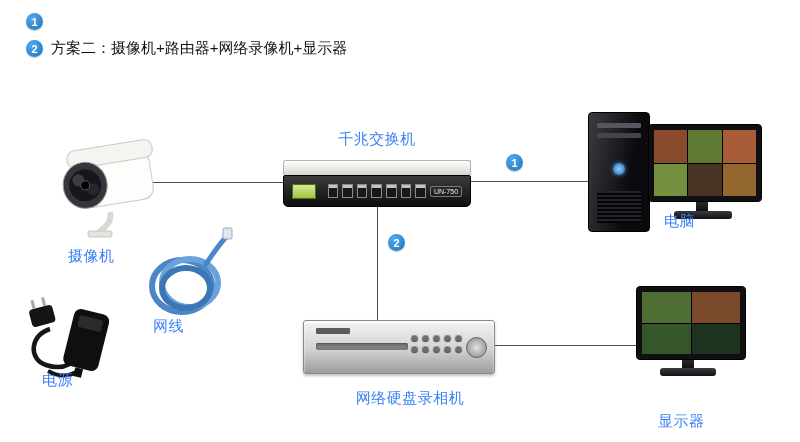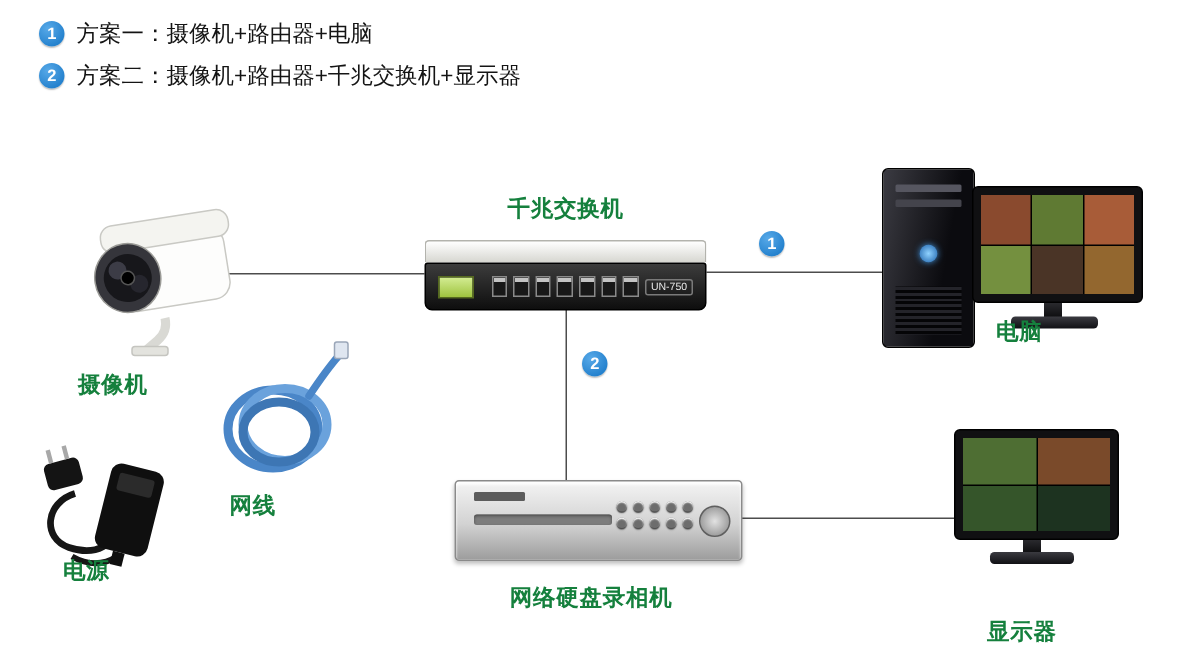--- a/index.html
+++ b/index.html
@@ -1,20 +1,20 @@
 <!DOCTYPE html>
 <html style="--accent: #1273c4;"><head>
 <meta charset="utf-8">
 <style>
   html,body{margin:0;padding:0;background:#ffffff;}
   .stage{position:relative;width:800px;height:442px;background:#fff;
          font-family:"Liberation Sans","DejaVu Sans",sans-serif;overflow:hidden;}
 
   
-  .label{position:absolute;font-size:15px;color:#15803d;letter-spacing:.5px;font-weight:bold;}
+  .label{position:absolute;font-size:15px;color:#3b82f6;letter-spacing:.5px;}
   .centered{text-align:center;}
 
   
   .legend{position:absolute;left:26px;top:13px;display:flex;flex-direction:column;gap:9px;}
   .legend-row{display:flex;align-items:center;gap:8px;}
   .badge{width:17px;height:17px;border-radius:50%;color:#fff;font-size:11px;font-weight:bold;
          display:flex;align-items:center;justify-content:center;flex:0 0 auto;
          background:radial-gradient(circle at 35% 30%, #57a9e8, var(--accent,#1273c4));
          box-shadow:0 1px 1px rgba(0,0,0,.25);}
   .legend-text{font-size:15px;color:#141414;}
@@ -76,25 +76,24 @@
   .gfx{position:absolute;}
 </style>
 </head>
 <body>
 
 <div class="stage">
 
   <div class="legend">
     <div class="legend-row">
       <span class="badge">1</span>
-      <span class="legend-text">方案一：摄像机+路由器+电脑</span>
     </div>
     <div class="legend-row">
       <span class="badge">2</span>
-      <span class="legend-text">方案二：摄像机+路由器+千兆交换机+显示器</span>
+      <span class="legend-text">方案二：摄像机+路由器+网络录像机+显示器</span>
     </div>
   </div>
 
   <div class="conn" style="left:150px;top:182px;width:133px;height:1px;"></div>
   <div class="conn" style="left:471px;top:181px;width:117px;height:1px;"></div>
   <div class="conn" style="left:377px;top:206px;width:1px;height:114px;"></div>
   <div class="conn" style="left:493px;top:345px;width:143px;height:1px;"></div>
 
   <span class="badge badge-float" style="left:506px;top:154px;">1</span>
   <span class="badge badge-float" style="left:388px;top:234px;">2</span>
@@ -105,32 +104,32 @@
       <rect x="23" y="19" width="86" height="18" rx="8" fill="#f4f4f0" stroke="#c9c9c4"></rect>
       <ellipse cx="37" cy="55" rx="22" ry="23" fill="#35353b" stroke="#9a9a96"></ellipse>
       <circle cx="37" cy="55" r="16" fill="#17171b"></circle>
       <circle cx="31" cy="49" r="6" fill="#3c3c46"></circle>
       <circle cx="44" cy="60" r="6" fill="#26262e"></circle>
       <circle cx="37" cy="55" r="4.5" fill="#000" stroke="#555"></circle>
     </g>
     <path d="M62 84 q2 9 -5 15 l-7 6" fill="none" stroke="#d9d9d4" stroke-width="6"></path>
     <rect x="40" y="103" width="24" height="6" rx="2" fill="#e3e3de" stroke="#c5c5c0"></rect>
   </svg>
-  <div class="label" style="left:52px;top:247px;">摄像机</div>
+  <div class="label" style="left:68px;top:247px;">摄像机</div>
 
   <svg class="gfx" style="left:140px;top:226px;" width="100" height="98" viewBox="0 0 100 98">
     <g fill="none" stroke-linecap="round">
       <ellipse cx="42" cy="60" rx="30" ry="26" stroke="#4a86c8" stroke-width="6"></ellipse>
       <ellipse cx="50" cy="57" rx="28" ry="24" stroke="#6aa2dc" stroke-width="6"></ellipse>
       <ellipse cx="46" cy="62" rx="24" ry="20" stroke="#3d76b4" stroke-width="6"></ellipse>
       <path d="M66 38 Q 78 20 86 11" stroke="#4a86c8" stroke-width="5"></path>
     </g>
     <rect x="83" y="2" width="9" height="11" rx="1.5" fill="#dfe6f0" stroke="#9aa6b8"></rect>
   </svg>
-  <div class="label" style="left:153px;top:328px;">网线</div>
+  <div class="label" style="left:153px;top:317px;">网线</div>
 
   <svg class="gfx" style="left:20px;top:283px;" width="100" height="102" viewBox="0 0 100 102">
     <path d="M30 46 C 10 52, 8 76, 26 82 C 44 88, 58 80, 56 66" fill="none" stroke="#161616" stroke-width="4.5"></path>
     <path d="M28 88 q 16 9 30 0" fill="none" stroke="#161616" stroke-width="4"></path>
     <g transform="rotate(-15 22 32)">
       <rect x="10" y="24" width="24" height="18" rx="4" fill="#141414"></rect>
       <line x1="16" y1="15" x2="16" y2="24" stroke="#a8a8a8" stroke-width="3"></line>
       <line x1="27" y1="15" x2="27" y2="24" stroke="#a8a8a8" stroke-width="3"></line>
     </g>
     <g transform="rotate(14 66 58)">
@@ -187,21 +186,21 @@
       <span class="nvr-btn"></span>
       <span class="nvr-btn"></span>
       <span class="nvr-btn"></span>
       <span class="nvr-btn"></span>
       <span class="nvr-btn"></span>
       <span class="nvr-btn"></span>
       <span class="nvr-btn"></span>
     </div>
     <div class="nvr-dial"></div>
   </div>
-  <div class="label centered" style="left:299px;top:389px;width:190px;">网络硬盘录相机</div>
+  <div class="label centered" style="left:315px;top:389px;width:190px;">网络硬盘录相机</div>
 
   <div class="mon-frame mon-b" style="left:636px;top:286px;width:98px;height:62px;">
     <div class="mon-screen">
       <div class="tb1"></div>
       <div class="tb2"></div>
       <div class="tb3"></div>
       <div class="tb4"></div>
     </div>
   </div>
   <div class="mon-neck" style="left:682px;top:360px;width:12px;height:9px;"></div>

